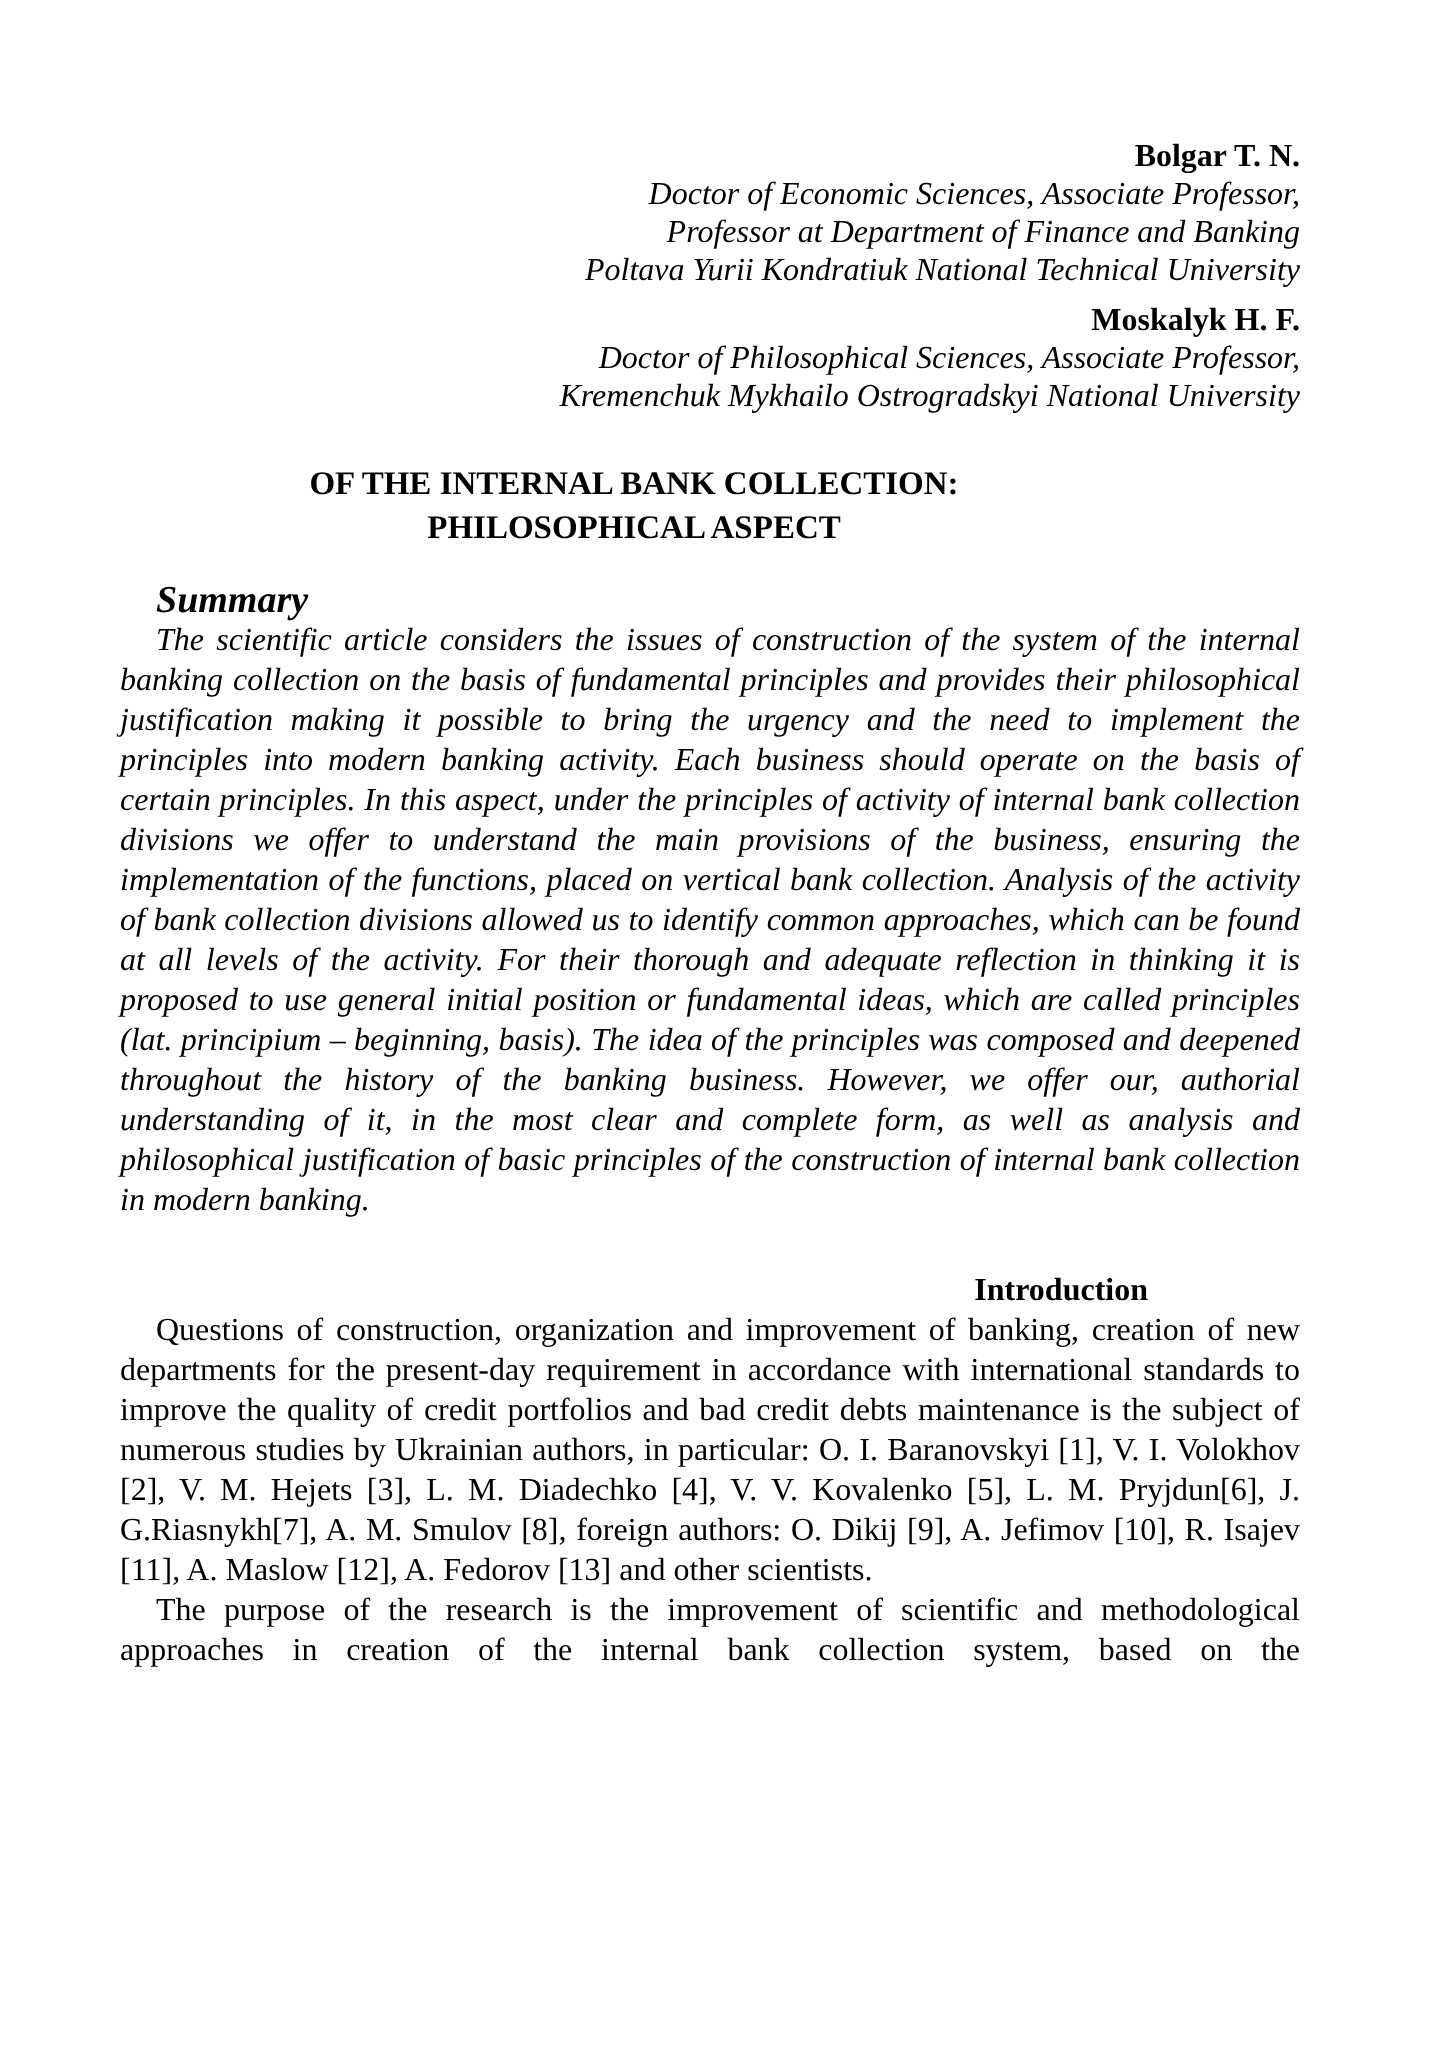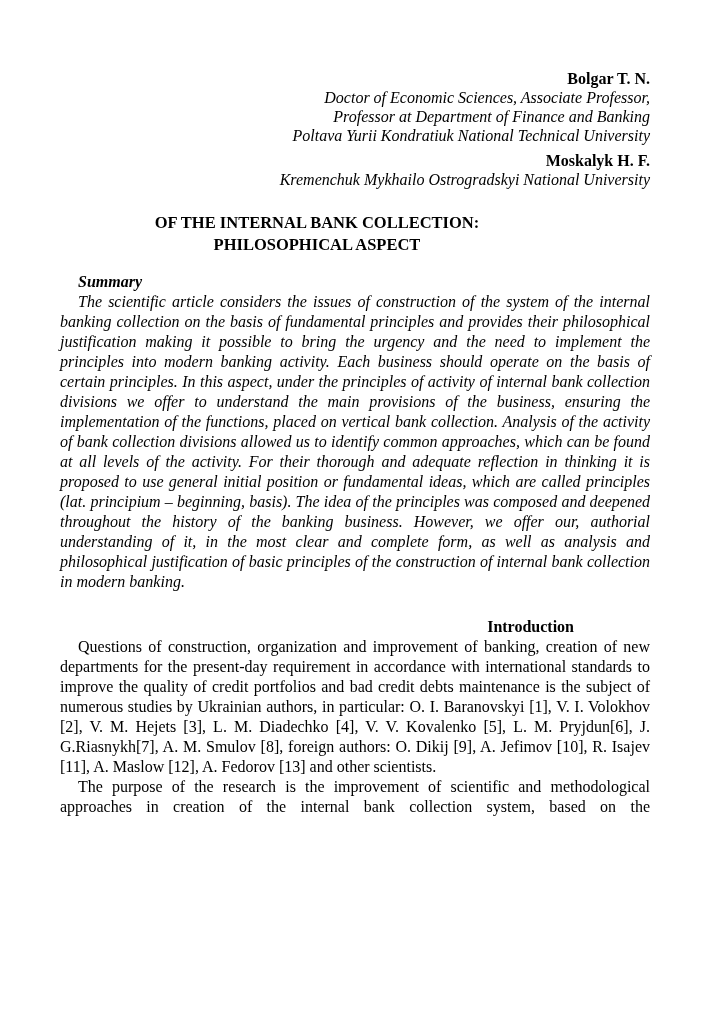--- a/index.html
+++ b/index.html
@@ -43,21 +43,21 @@
     text-align: center;
     font-weight: bold;
     font-size: 16.5px;
     line-height: 21.5px;
   }
   .summary-heading {
     margin-top: 17px;
     text-indent: 18px;
     font-weight: bold;
     font-style: italic;
-    font-size: 16px;
+    font-size: 19px;
     line-height: 20px;
   }
   .summary-body {
     margin: 0;
     font-style: italic;
     font-size: 16px;
     line-height: 20px;
     text-align: justify;
     text-indent: 18px;
   }
@@ -92,20 +92,21 @@
 
 <div class="page">
   <div class="content">
 
     <div class="author-block">
       <div class="author-name">Bolgar T. N.</div>
       <div class="author-affil">Doctor of Economic Sciences, Associate Professor,</div>
       <div class="author-affil">Professor at Department of Finance and Banking</div>
       <div class="author-affil">Poltava Yurii Kondratiuk National Technical University</div>
       <div class="author-name second">Moskalyk H. F.</div>
+      <div class="author-affil">Doctor of Philosophical Sciences, Associate Professor,</div>
       <div class="author-affil">Kremenchuk Mykhailo Ostrogradskyi National University</div>
     </div>
 
     <div class="article-title">
       <div class="title-line">OF THE INTERNAL BANK COLLECTION:</div>
       <div class="title-line">PHILOSOPHICAL ASPECT</div>
     </div>
 
     <div class="summary-heading">Summary</div>
     <p class="summary-body">The scientific article considers the issues of construction of the system of the internal banking collection on the basis of fundamental principles and provides their philosophical justification making it possible to bring the urgency and the need to implement the principles into modern banking activity. Each business should operate on the basis of certain principles. In this aspect, under the principles of activity of internal bank collection divisions we offer to understand the main provisions of the business, ensuring the implementation of the functions, placed on vertical bank collection. Analysis of the activity of bank collection divisions allowed us to identify common approaches, which can be found at all levels of the activity. For their thorough and adequate reflection in thinking it is proposed to use general initial position or fundamental ideas, which are called principles (lat. principium – beginning, basis). The idea of the principles was composed and deepened throughout the history of the banking business. However, we offer our, authorial understanding of it, in the most clear and complete form, as well as analysis and philosophical justification of basic principles of the construction of internal bank collection in modern banking.</p>

